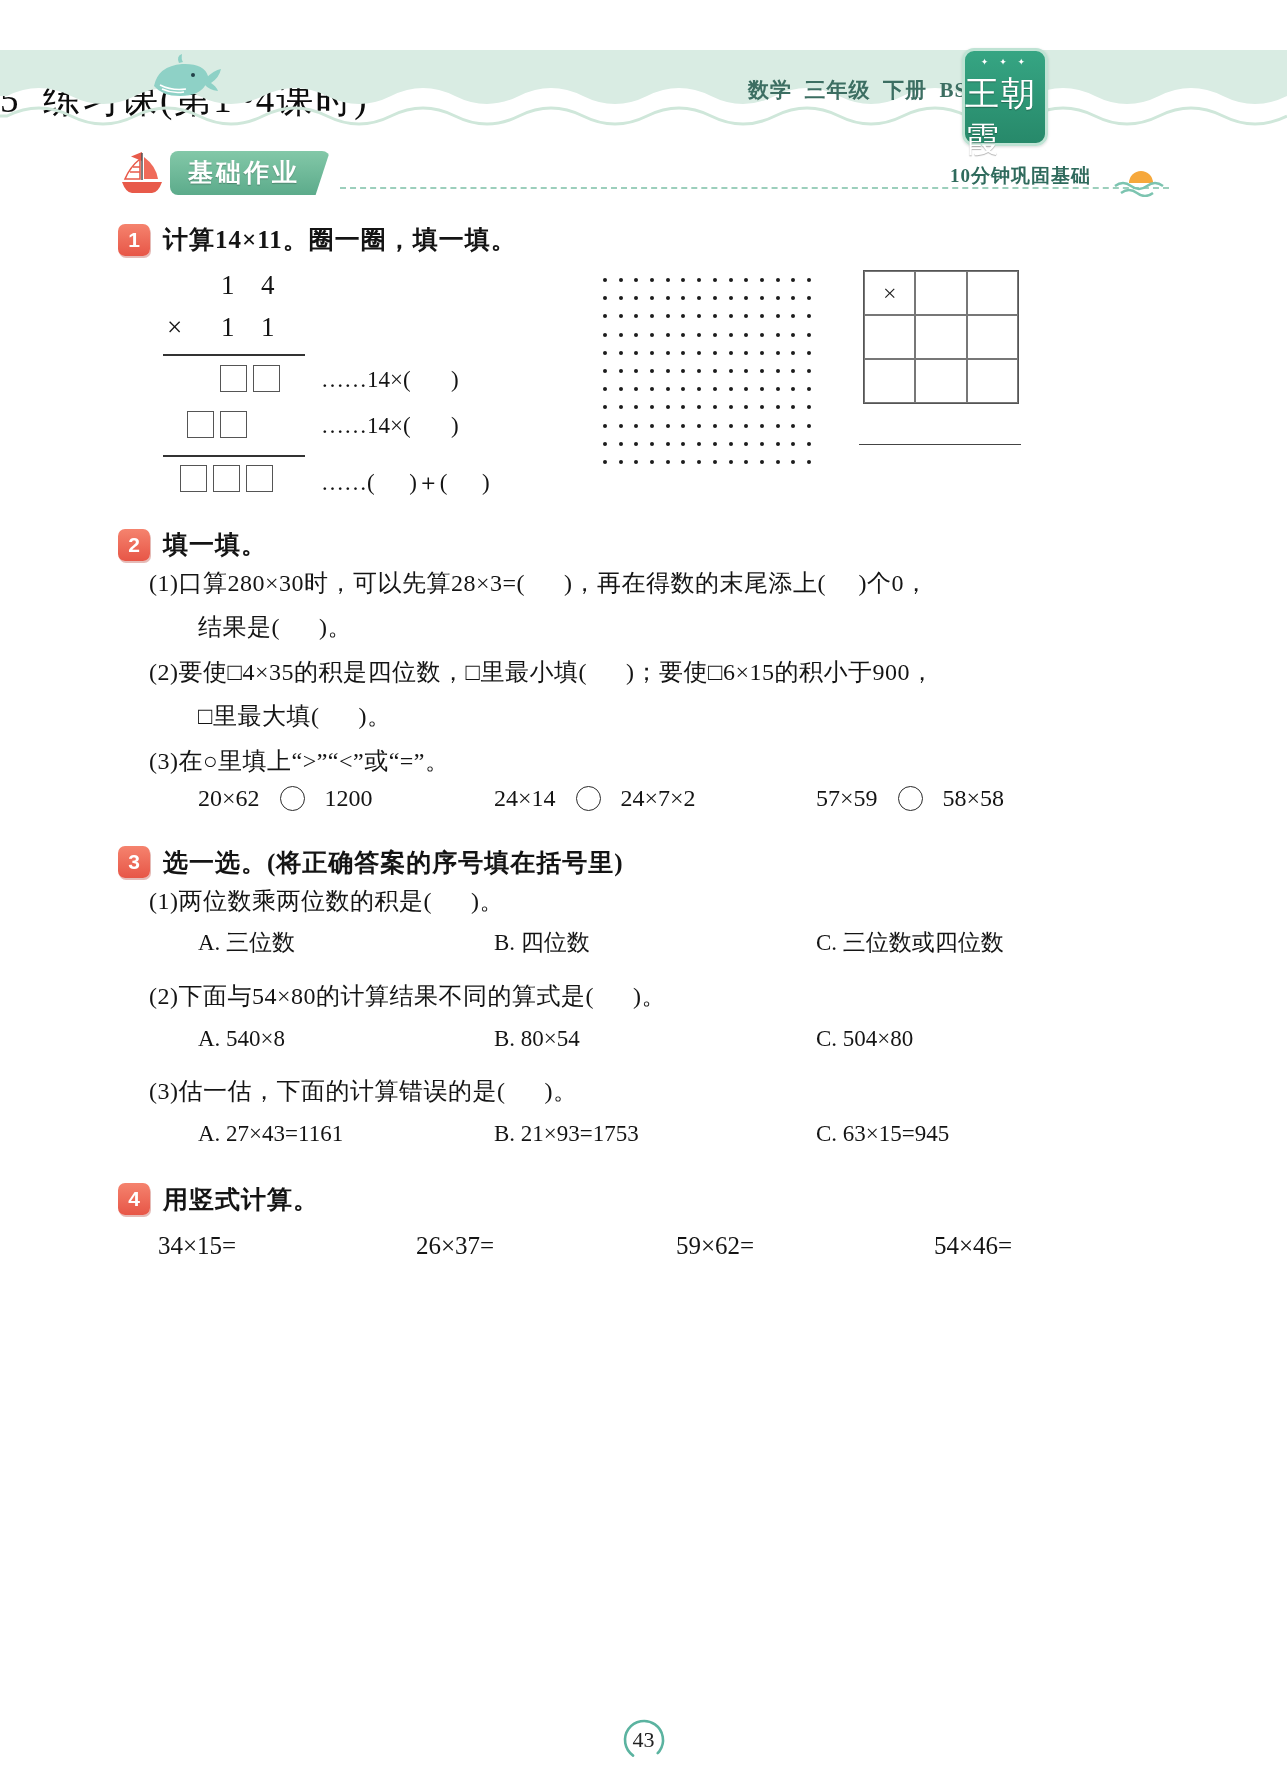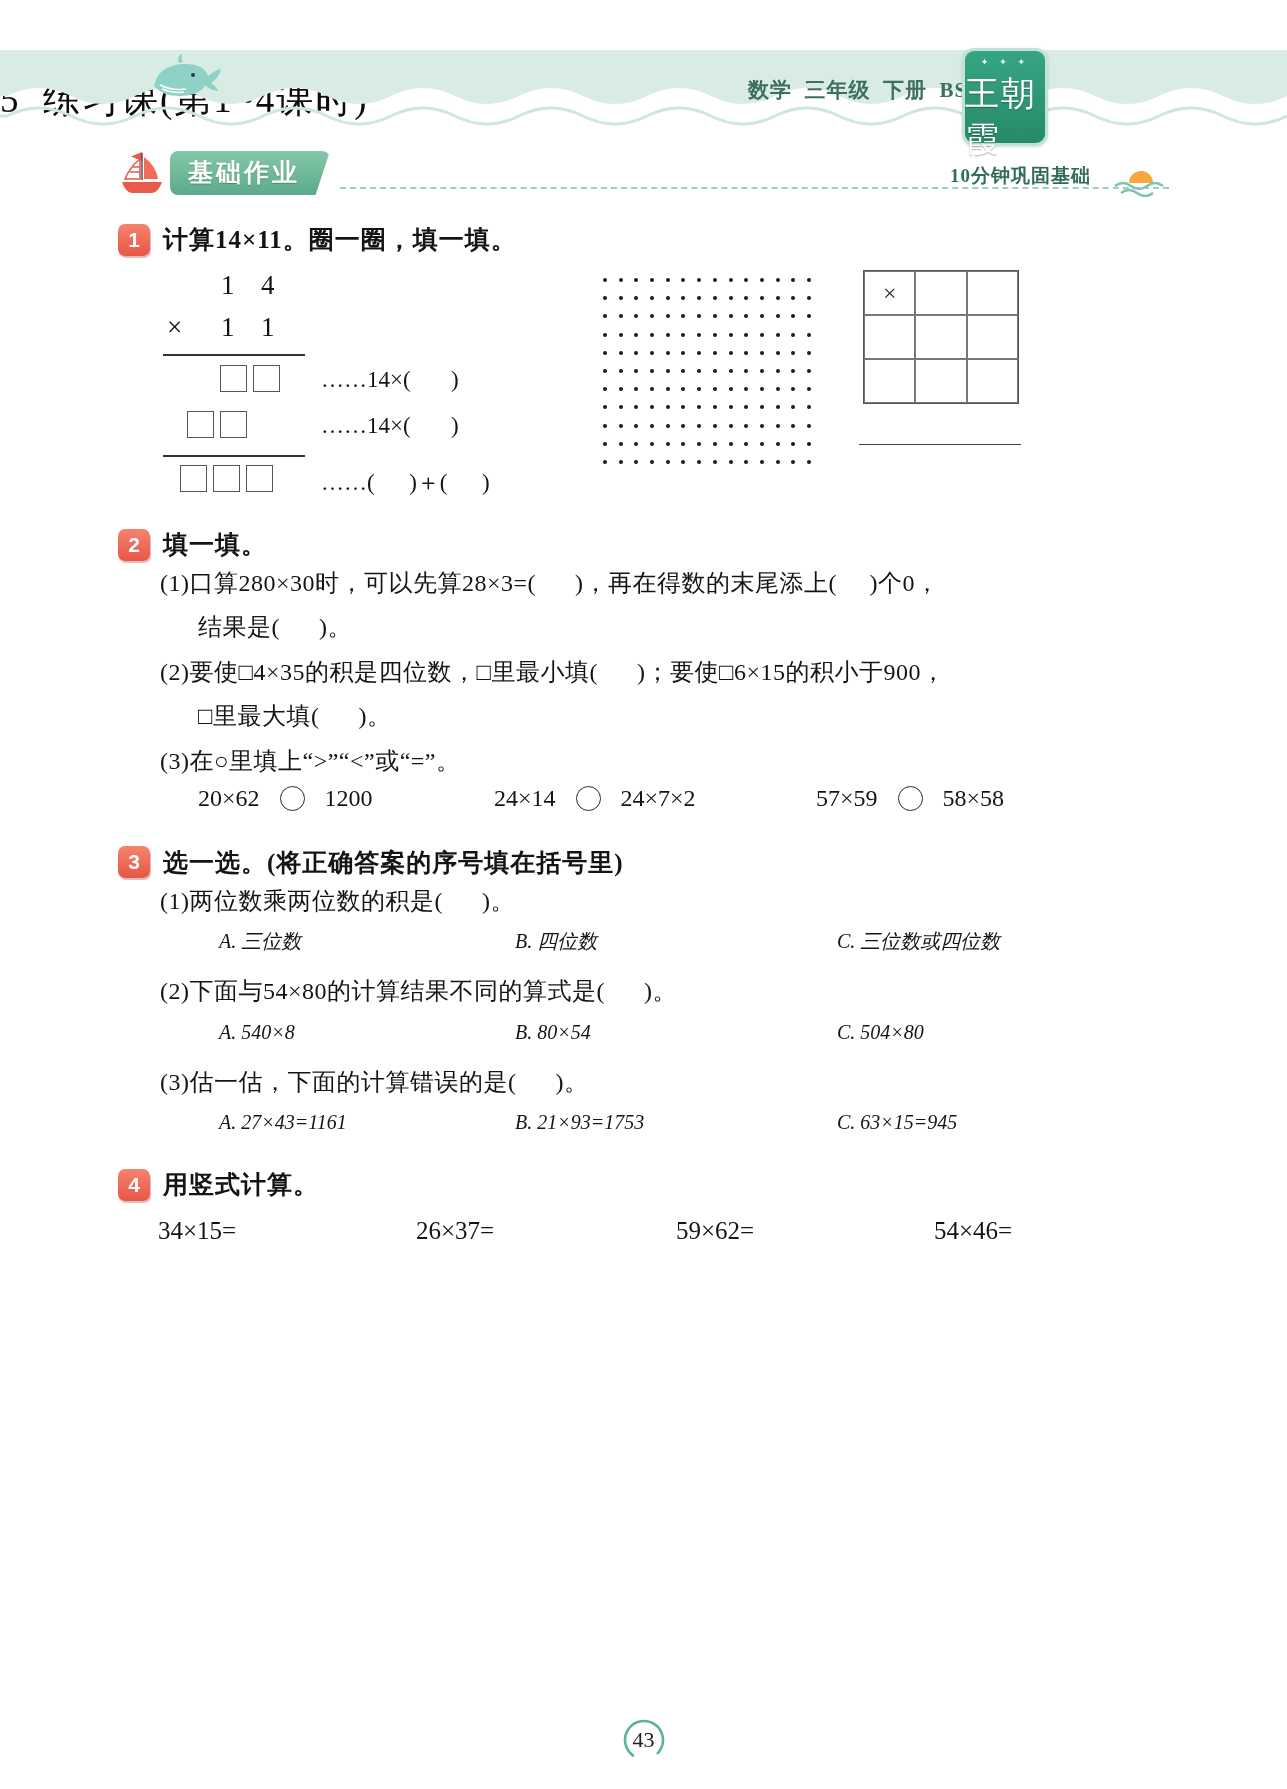--- a/index.html
+++ b/index.html
@@ -64,21 +64,21 @@
   .badge {
     width:32px; height:32px; flex:0 0 32px;
     background: linear-gradient(#f5836e,#e75647);
     border-radius:7px;
     color:#fff; font-size:21px; font-weight:700;
     font-family:"Liberation Sans","DejaVu Sans",sans-serif;
     display:flex; align-items:center; justify-content:center;
     box-shadow:1px 2px 0 rgba(180,60,50,.35);
   }
   .q-title { font-size:25px; font-weight:700; letter-spacing:1px; }
-  .ln { font-size:24px; line-height:1.85; margin-left:42px; letter-spacing:.5px;}
+  .ln { font-size:24px; line-height:1.85; margin-left:31px; letter-spacing:.5px;}
   .ln.cont { margin-left:80px; }
   
   .work-row { display:flex; margin:14px 0 0 45px; height:228px; }
   .mult { position:relative; width:372px; flex:0 0 372px; }
   .md { position:absolute; font-size:27px; }
   .mline { position:absolute; left:0; width:142px; border-top:2px solid #333; }
   .bx { position:absolute; width:27px; height:27px; border:1.6px solid #555; background:#fff; }
   .mlabel { position:absolute; left:158px; font-size:23px; white-space:nowrap; }
   .dot-grid {
     margin:8px 0 0 62px;
@@ -93,21 +93,21 @@
     width:156px; height:134px;
     display:grid; grid-template-rows:repeat(3,1fr); grid-template-columns:repeat(3,1fr);
     border:1.6px solid #555;
   }
   .gcell { border:0.8px solid #777; display:flex; align-items:center; justify-content:center; font-size:24px; color:#222; }
   .answer-line { width:162px; border-top:1.6px solid #444; margin-top:40px; margin-left:-4px; }
   
   .cmp-row { display:grid; grid-template-columns:296px 322px 1fr; margin:2px 0 0 80px; font-size:24px; }
   .cmp { display:flex; align-items:center; gap:20px; }
   .circ { width:25px; height:25px; border:1.8px solid #2a2a2a; border-radius:50%; background:#fff; flex:0 0 25px;}
-  .opts { display:grid; grid-template-columns:296px 322px 1fr; margin:2px 0 12px 101px; font-size:20px; line-height:1.6;font-style:italic;}
+  .opts { display:grid; grid-template-columns:296px 322px 1fr; margin:2px 0 12px 80px; font-size:23px; line-height:1.6;}
   .q4-row { display:grid; grid-template-columns:218px 220px 218px 1fr; margin:16px 0 0 40px; font-size:25px;gap:40px; }
   
   .footer { position:absolute; left:0; right:0; bottom:26px; display:flex; justify-content:center; }
   .pagenum-wrap { position:relative; width:46px; height:46px; }
   .pagenum {
     position:absolute; inset:0; display:flex; align-items:center; justify-content:center;
     font-size:22px; color:#222;
   }
   .mt26 { margin-top:26px; }
   .mt30 { margin-top:30px; }

